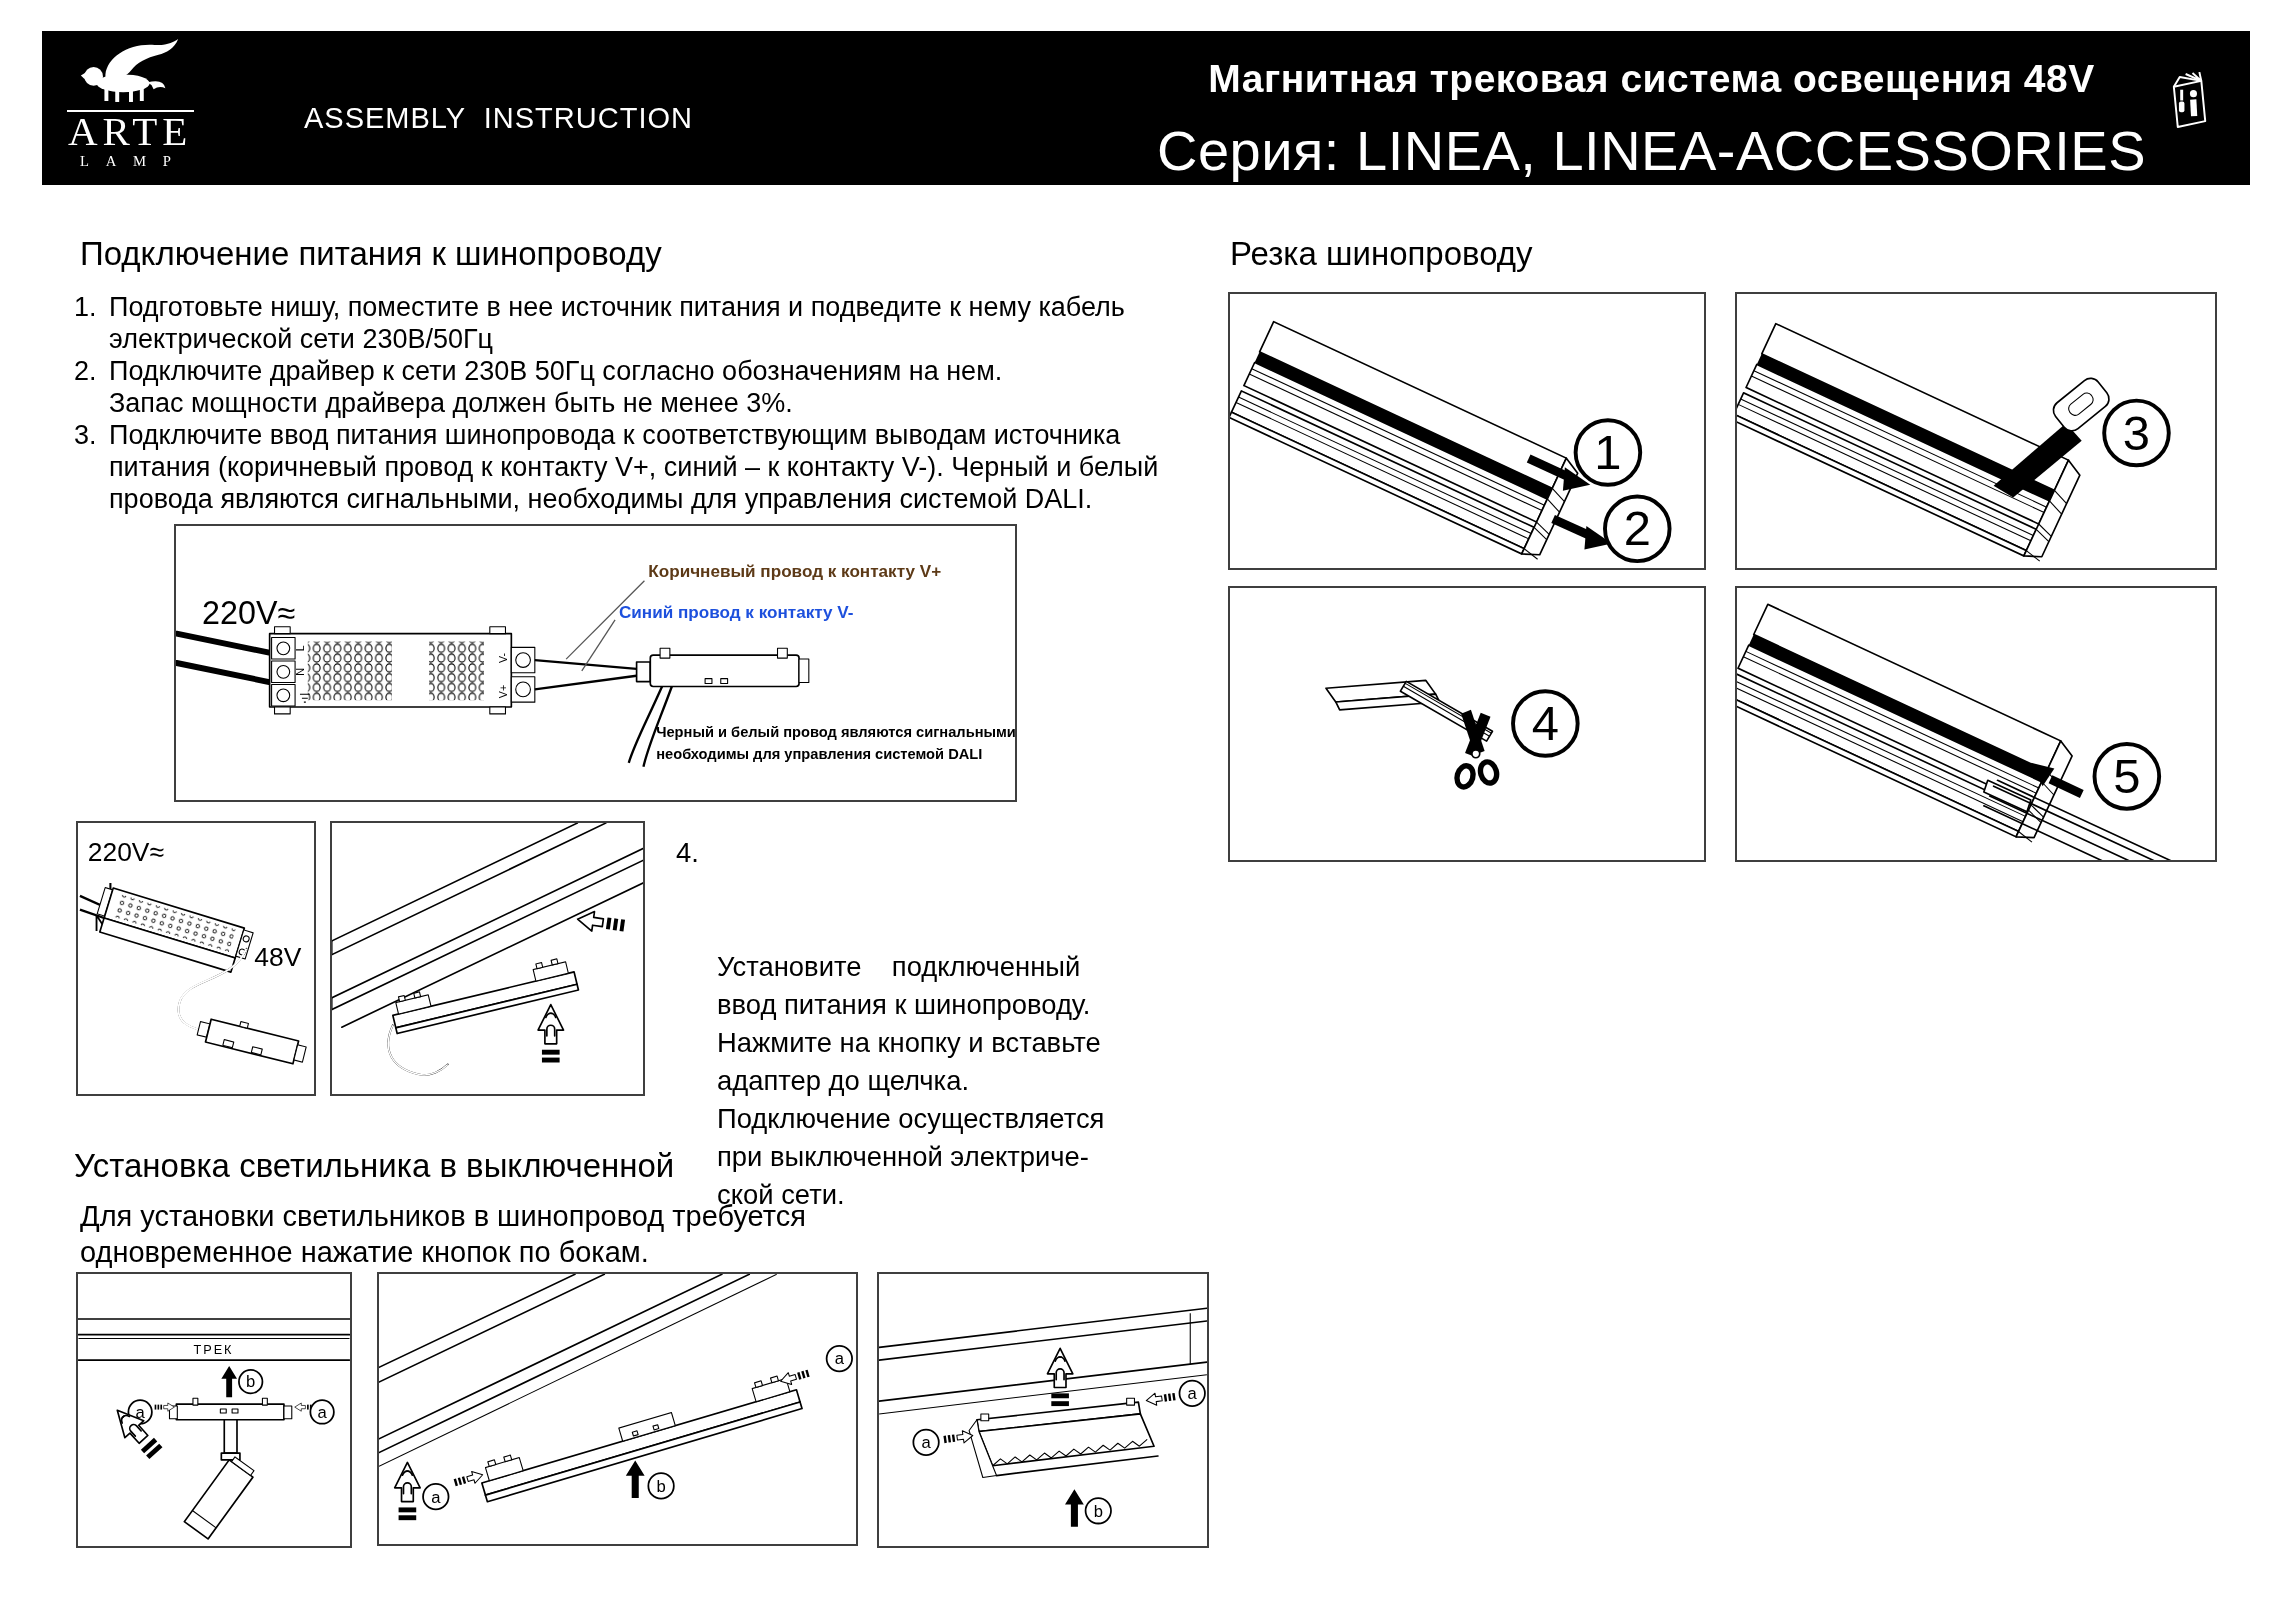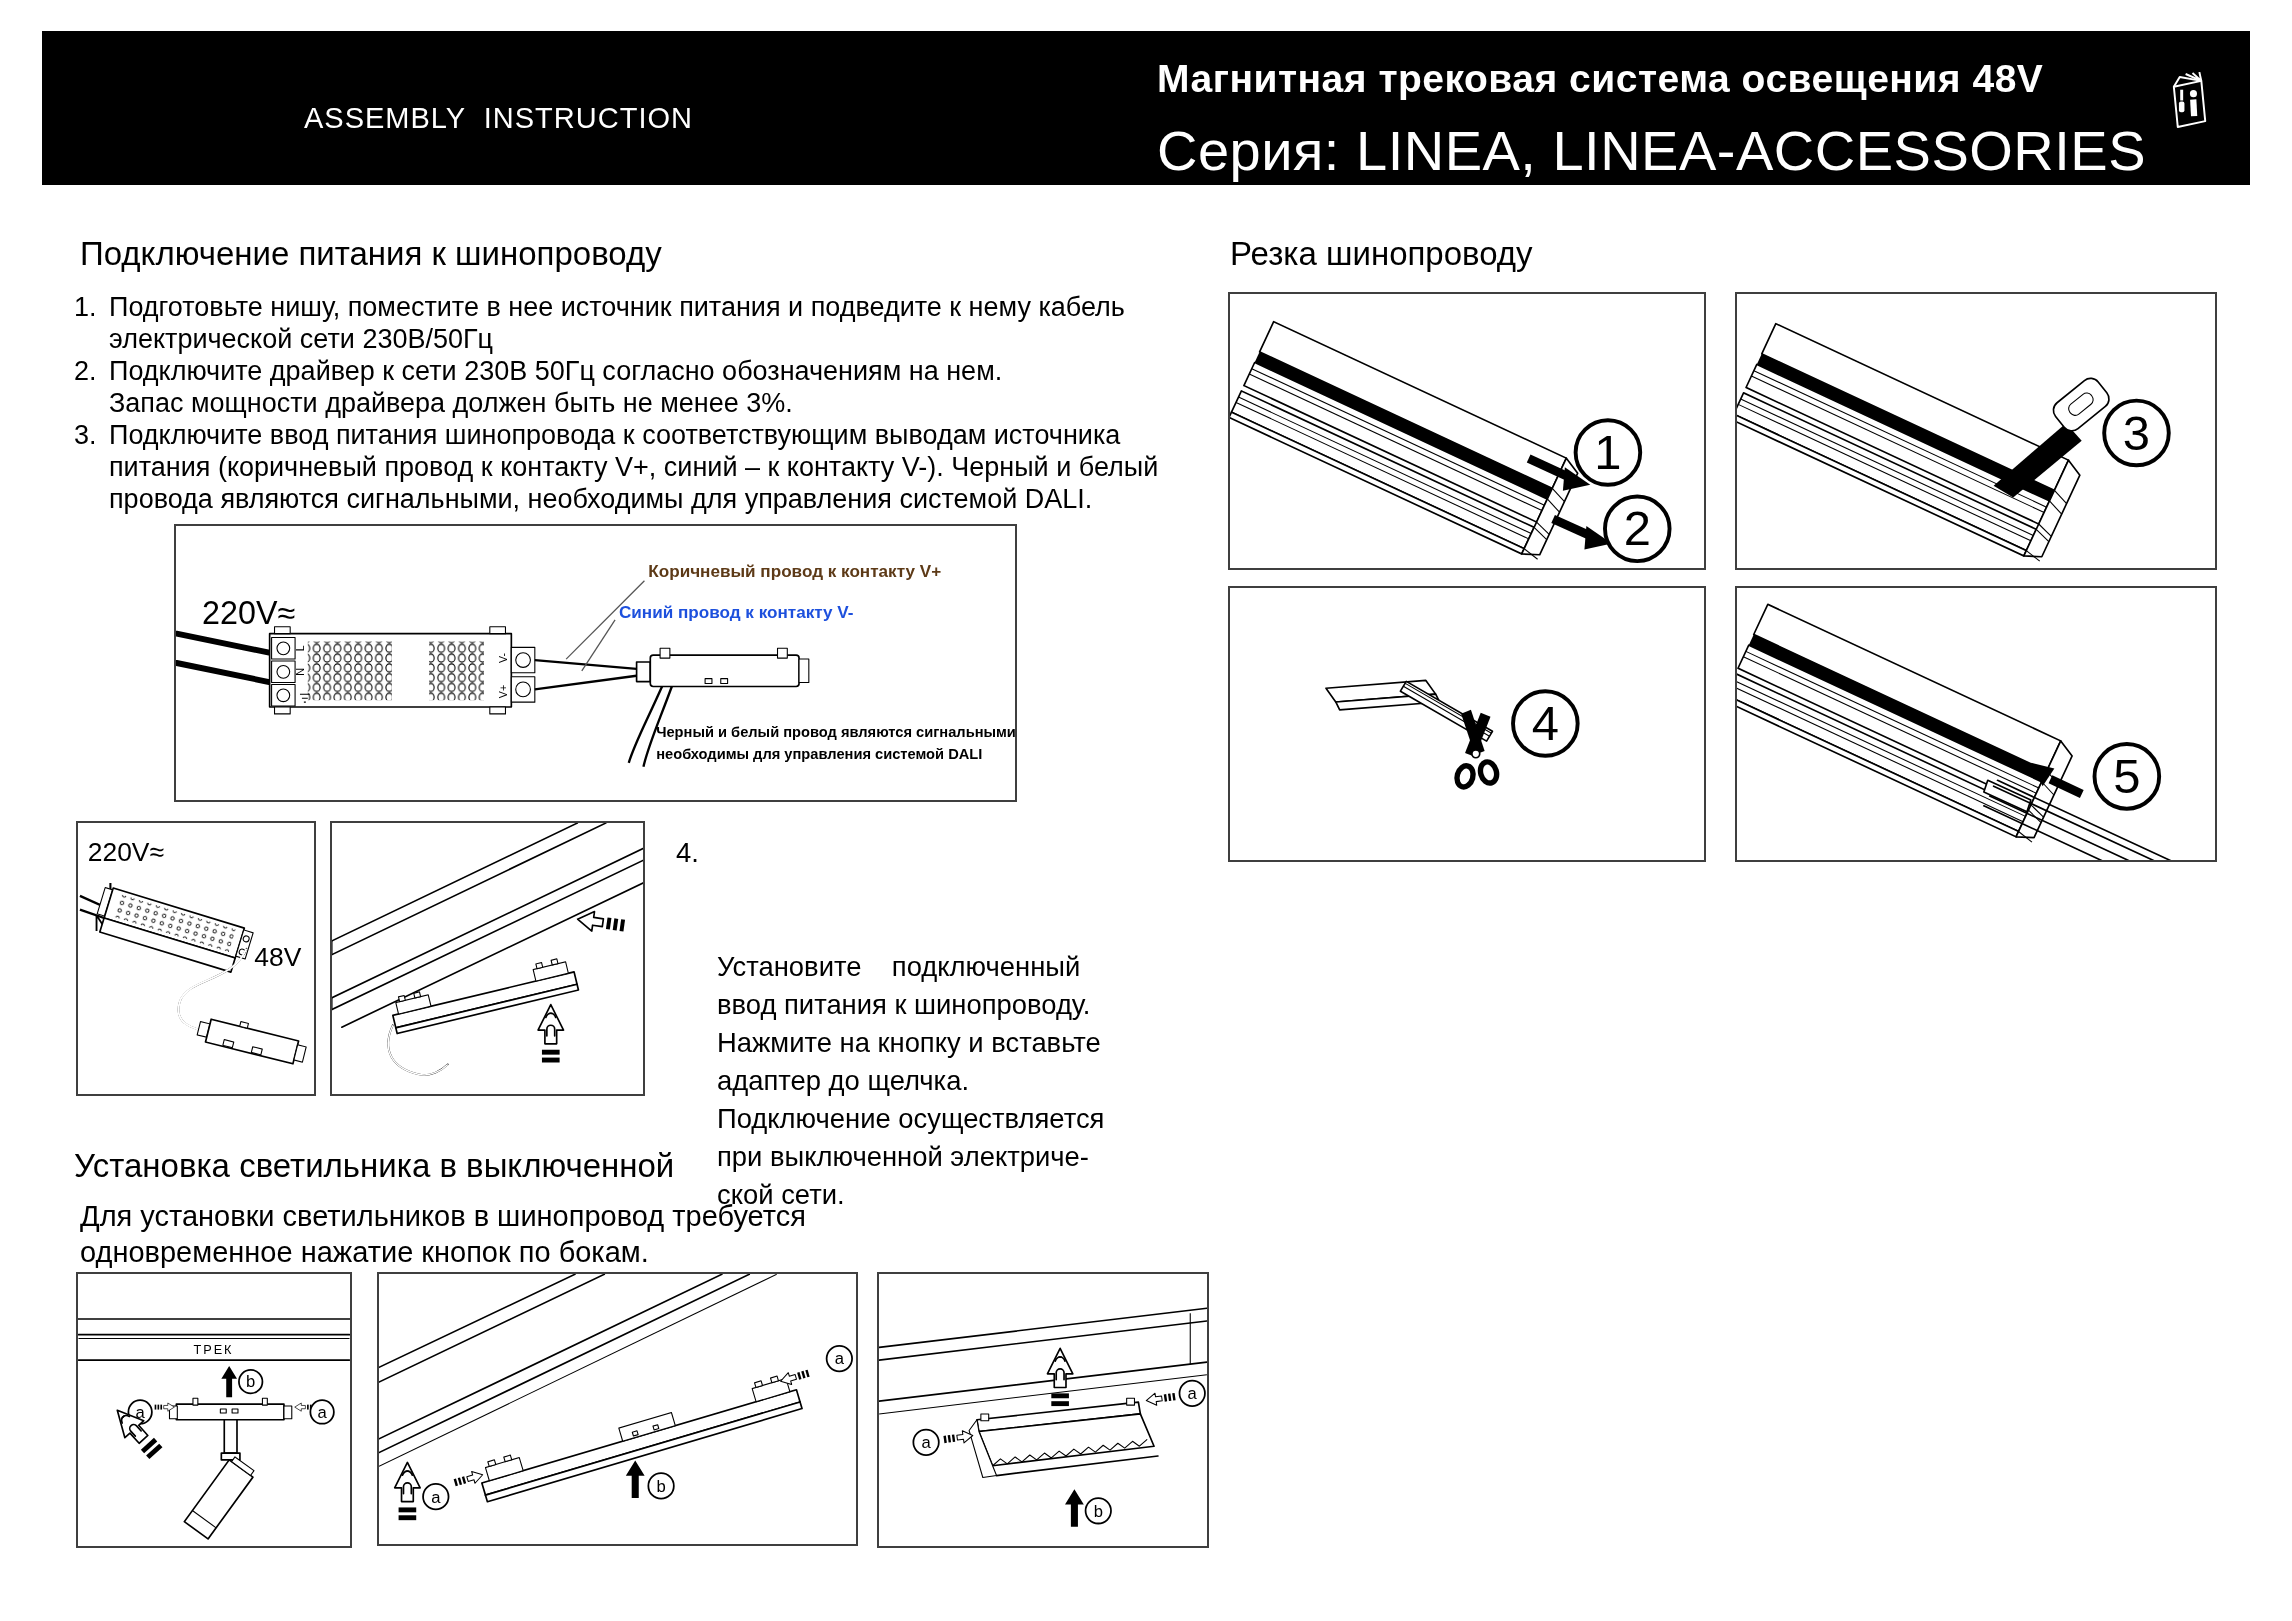--- a/index.html
+++ b/index.html
@@ -7,21 +7,21 @@
         font-family:"Liberation Sans",sans-serif;color:#000;overflow:hidden}
   
   .hdr{position:absolute;left:42px;top:31px;width:2208px;height:154px;background:#000;color:#fff}
   .logo{position:absolute;left:24.5px;top:7.8px;width:127px;height:143px;text-align:center}
   .logo .rule{border-top:2.5px solid #fff;margin:2px 0 0 0}
   .brand{font-family:"Liberation Serif",serif;font-size:41px;letter-spacing:4.9px;line-height:39px}
   .brandsub{font-family:"Liberation Serif",serif;font-size:14.7px;letter-spacing:16.7px;line-height:17.6px;margin-top:2px;padding-left:7.8px}
   .entitle{position:absolute;left:262px;top:35px;white-space:pre}
   .entitle .l1{font-size:29px;letter-spacing:1px}
   .entitle .l2{font-size:46px;margin-top:8.8px;letter-spacing:1px}
-  .rtitle{position:absolute;right:104px;top:25.5px;text-align:left}
+  .rtitle{position:absolute;right:104px;top:25.5px;text-align:center}
   .rtitle .l1{font-size:39px;font-weight:bold;letter-spacing:0.5px}
   .rtitle .l2{font-size:56px;margin-top:17px;letter-spacing:0.5px}
   .bookicon{position:absolute;right:33px;top:41px}
   
   .h1{position:absolute;font-size:33px;color:#000000;white-space:pre}
   .bodytext{font-size:27px;line-height:32px;white-space:pre}
   .steps{position:absolute;left:74px;top:291px}
   .step{display:flex}
   .stepnum{width:35px;font-size:27px;line-height:32px}
   .note4{position:absolute;left:676px;top:834px;width:431px;font-size:27.4px;line-height:38px;white-space:pre}
@@ -101,20 +101,38 @@
         <rect x="4" y="54" width="18" height="5" class="b"></rect>
       </g>
 
       <g id="g-barrow">
         <polygon points="8,0 0,13 5,13 5,32 11,32 11,13 16,13" class="b"></polygon>
       </g>
     </defs>
   </svg>
 
   <div class="hdr">
+    <div class="logo">
+      <svg width="116" height="65" viewBox="0 0 118 66">
+        <g fill="#fff">
+          <path d="M34,36 C36,18 58,4 84,6 C96,7 104,3 108,0 C104,10 96,14 88,16 C76,19 66,24 60,32 C54,40 44,42 34,40 Z"></path>
+          <ellipse cx="52" cy="45" rx="27" ry="9"></ellipse>
+          <circle cx="22" cy="38" r="9.5"></circle>
+          <path d="M14,34 l-5,3 4,4 z"></path>
+          <rect x="33" y="50" width="4" height="13"></rect>
+          <rect x="44" y="52" width="4" height="12"></rect>
+          <rect x="58" y="52" width="4" height="12"></rect>
+          <rect x="69" y="50" width="4" height="13"></rect>
+          <path d="M77,44 q16,-4 18,6 q-6,-3 -12,1 l-2,-4 z"></path>
+        </g>
+      </svg>
+      <div class="rule"></div>
+      <div class="brand">ARTE</div>
+      <div class="brandsub">LAMP</div>
+    </div>
     <div class="entitle">
       <div class="l1">ASSEMBLY  INSTRUCTION</div>
       <div class="l2">ИНСТРУКЦИЯ</div>
     </div>
     <div class="rtitle">
       <div class="l1">Магнитная трековая система освещения 48V</div>
       <div class="l2">Серия: LINEA, LINEA-ACCESSORIES</div>
     </div>
     <div class="bookicon">
       <svg width="51" height="57" viewBox="0 0 52 58">

